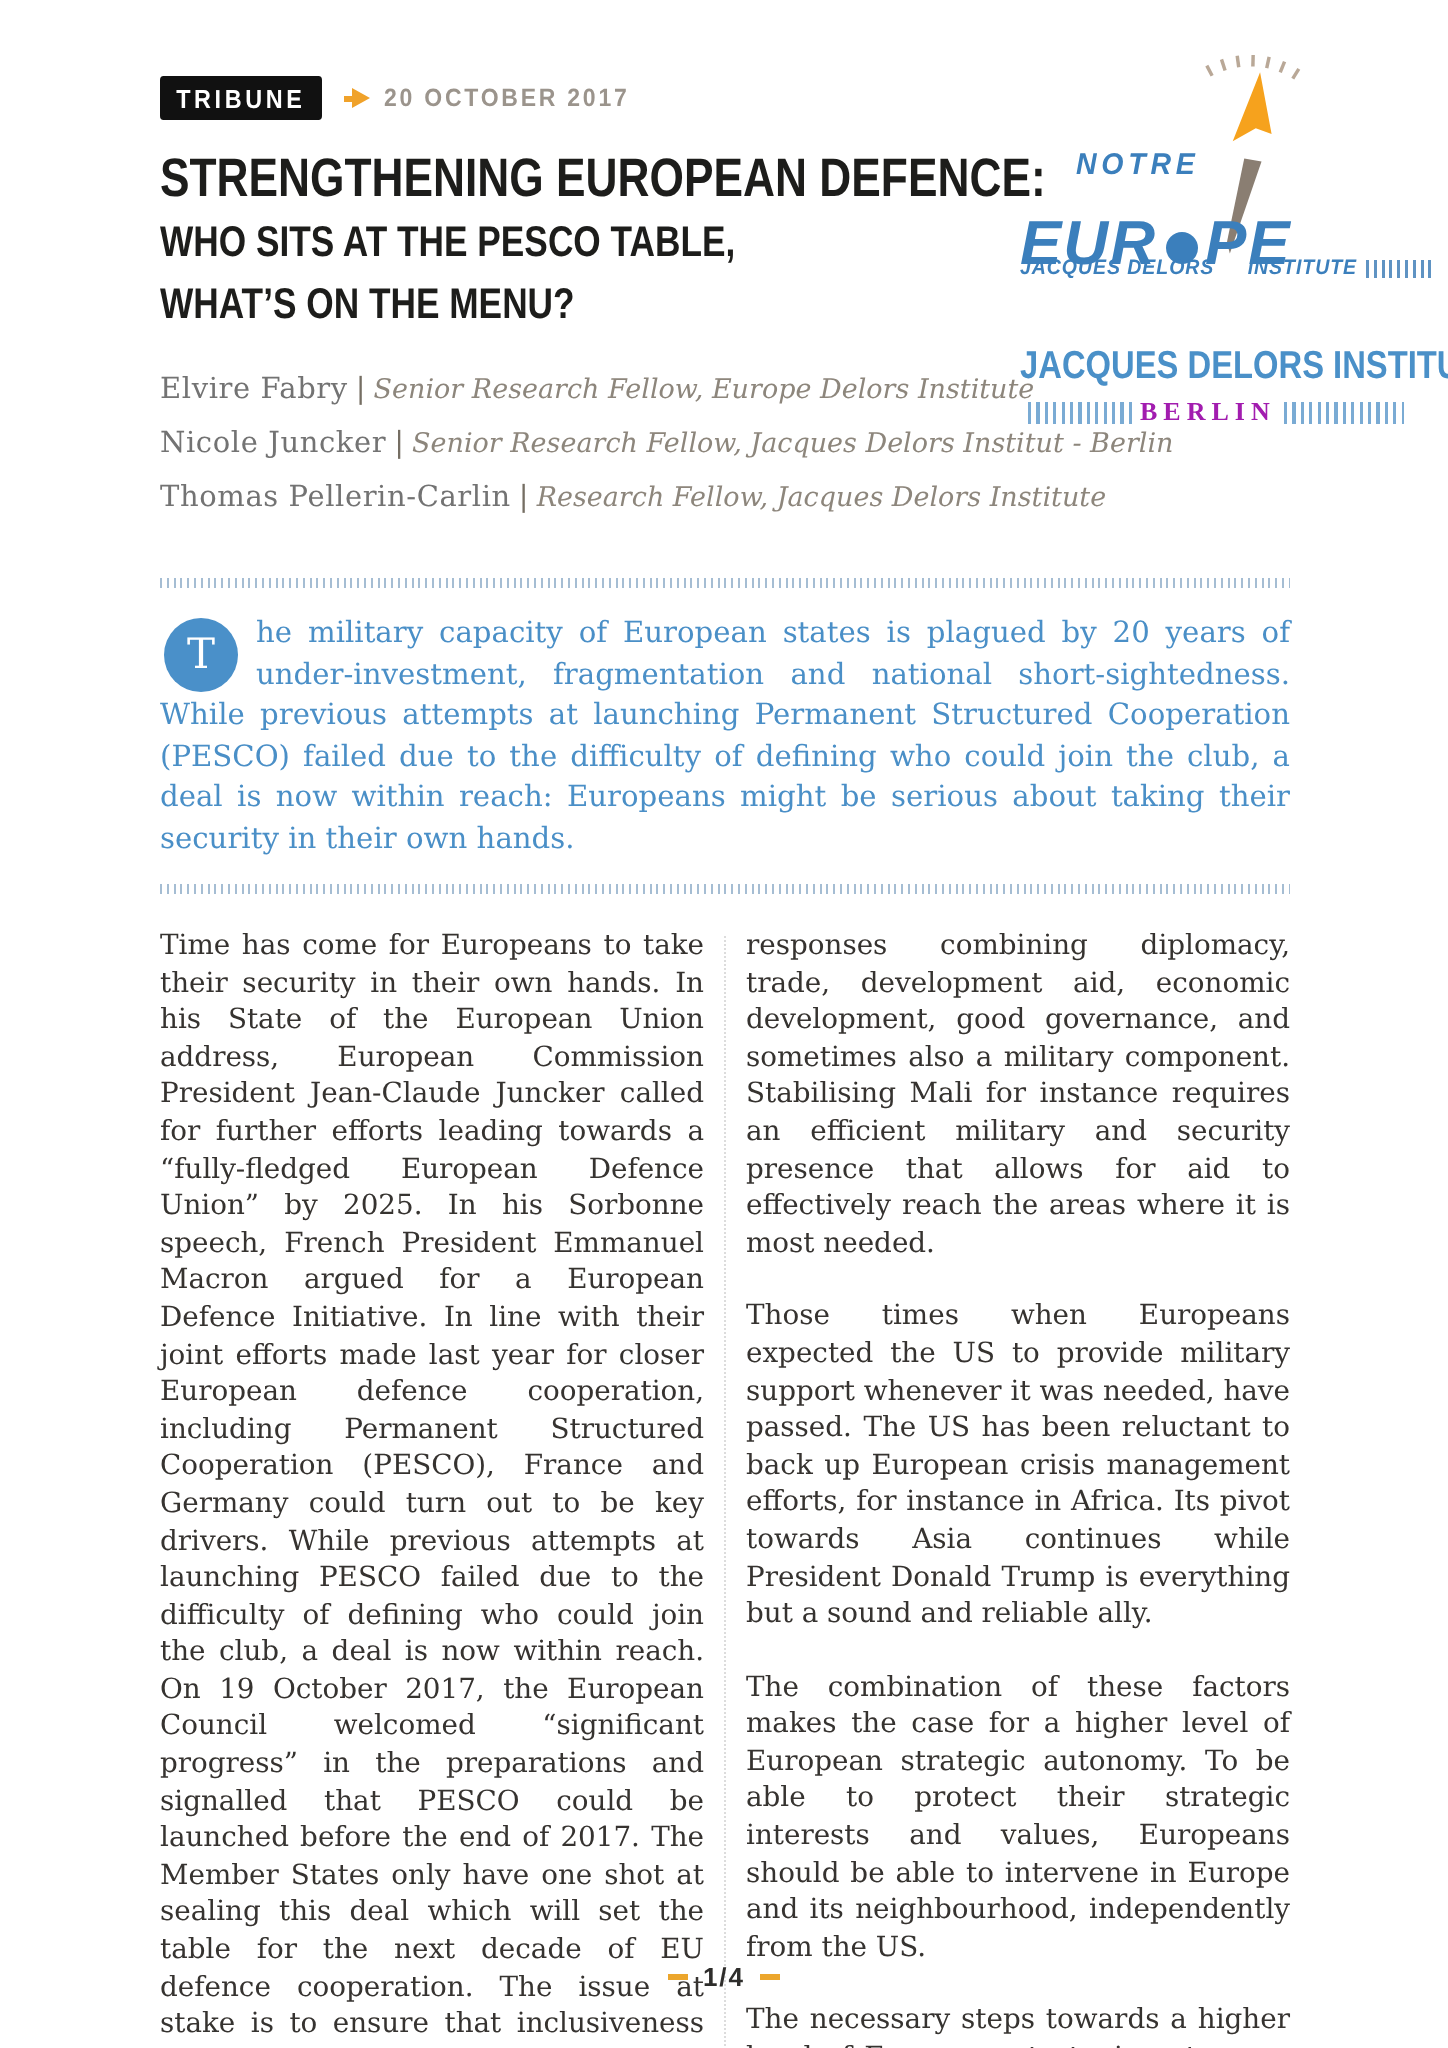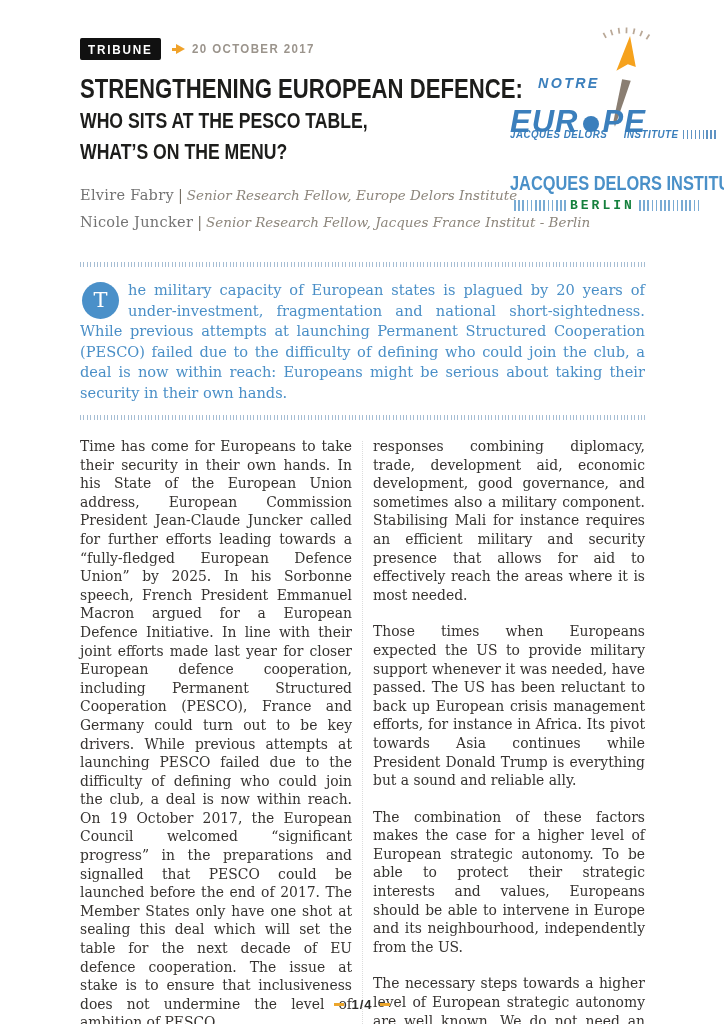--- a/index.html
+++ b/index.html
@@ -85,21 +85,21 @@
   .ne-ticks { width:36px; color:#5f93c3; }
   .compass-needle { position:absolute; top:-14px; left:86px; overflow:visible; }
   .jdi-berlin { margin-top:14px; }
   .jdib-line1 {
     color:#4a90c8; font-family:"Liberation Sans", sans-serif; font-weight:bold;
     font-size:19.5px; white-space:nowrap;
     transform:scaleX(0.84); transform-origin:0 0;
   }
   .jdib-line2 {
     margin-top:3px; display:flex; align-items:center;
-    color:#15803d; font-family:Liberation Mono, monospace; font-weight:bold;
+    color:#a21caf; font-family:Liberation Serif, serif; font-weight:bold;
     font-size:13px; letter-spacing:3px;
   }
   .jdib-line2 .tick-pattern { margin:0 4px; height:11px; }
   .berlin-ticks-l { width:52px; color:#7aabd4; }
   .berlin-ticks-r { width:60px; color:#7aabd4; }
   
   .sep-ticks {
     height:5px; width:100%;
     background:repeating-linear-gradient(90deg, #a5bdd3 0 1px, transparent 1px 3.4px);
   }
@@ -117,21 +117,21 @@
   .columns { display:flex; margin-top:17px; color:#363330; }
   .col { width:272px; font-size:13.9px; line-height:18.6px; text-align:justify; }
   .col-gutter { width:21px; position:relative; }
   .col-gutter::after {
     content:""; position:absolute; left:10px; top:4px; bottom:30px;
     border-left:1px dotted #dcdcdc;
   }
   .col p { margin-bottom:18px; }
   
   .footer {
-    position:absolute; left:0; right:0; bottom:12px;
+    position:absolute; left:0; right:0; bottom:28px;
     display:flex; align-items:center; justify-content:center;
     font-family:"Liberation Sans", sans-serif; font-weight:bold;
     font-size:13px; color:#2e2d2b; letter-spacing:1px;
   }
   .dash-icon { display:inline-block; width:10px; height:3px; background:#eca62c; margin:0 7px; }
 </style>
 </head>
 <body>
 
 <div class="page">
@@ -146,21 +146,24 @@
       <div class="title-block">
         <div class="title-main">STRENGTHENING EUROPEAN DEFENCE:</div>
         <div class="title-sub">WHO SITS AT THE PESCO TABLE,</div>
         <div class="title-sub">WHAT’S ON THE MENU?</div>
       </div>
       <div class="authors">
         <div class="author-row">
           <span class="author-name">Elvire Fabry</span><span class="author-sep">|</span><span class="author-role">Senior Research Fellow, Europe Delors Institute</span>
         </div>
         <div class="author-row">
-          <span class="author-name">Nicole Juncker</span><span class="author-sep">|</span><span class="author-role">Senior Research Fellow, Jacques France Institut - Berlin</span>
+          <span class="author-name">Nicole Juncker</span><span class="author-sep">|</span><span class="author-role">Senior Research Fellow, Jacques Delors Institut - Berlin</span>
+        </div>
+        <div class="author-row">
+          <span class="author-name">Thomas Pellerin-Carlin</span><span class="author-sep">|</span><span class="author-role">Research Fellow, Jacques Delors Institute</span>
         </div>
       </div>
     </div>
 
     <div class="logo-stack">
       <div class="ne-logo">
         <svg class="compass-needle" width="58" height="108" viewBox="0 -12 80 150">
           <line x1="13.7" y1="4.5" x2="10" y2="-2.5" stroke="#b9a897" stroke-width="2.4"></line>
           <line x1="22.7" y1="0.8" x2="20.2" y2="-6.9" stroke="#b9a897" stroke-width="2.4"></line>
           <line x1="32.2" y1="-1.4" x2="31.1" y2="-9.4" stroke="#b9a897" stroke-width="2.4"></line>

